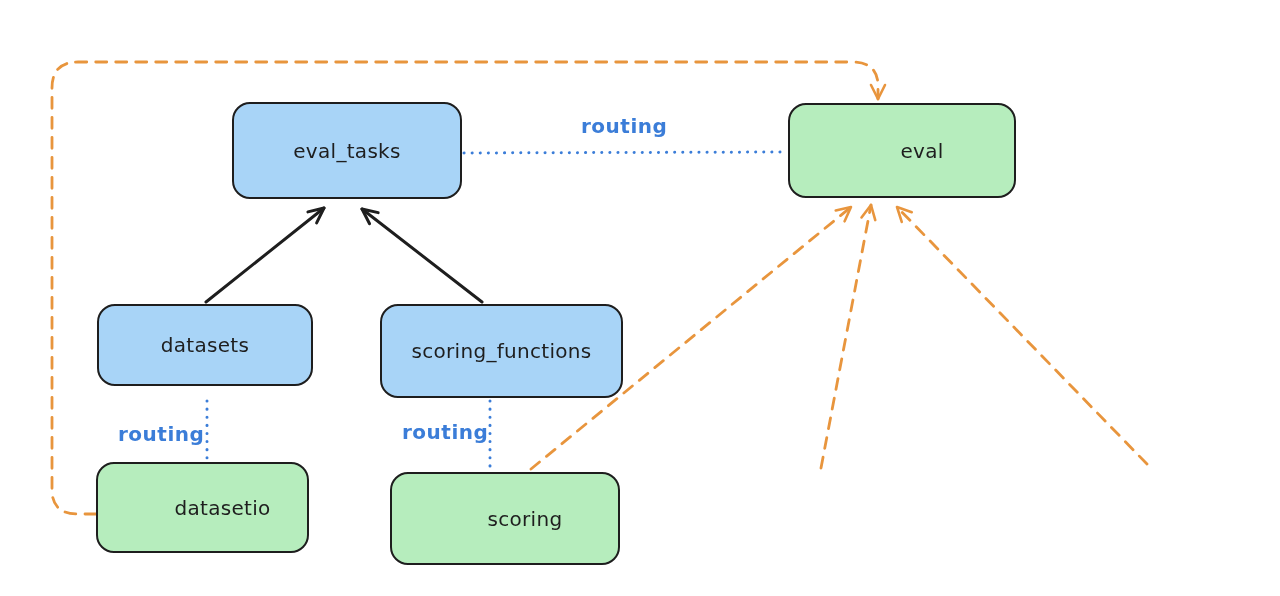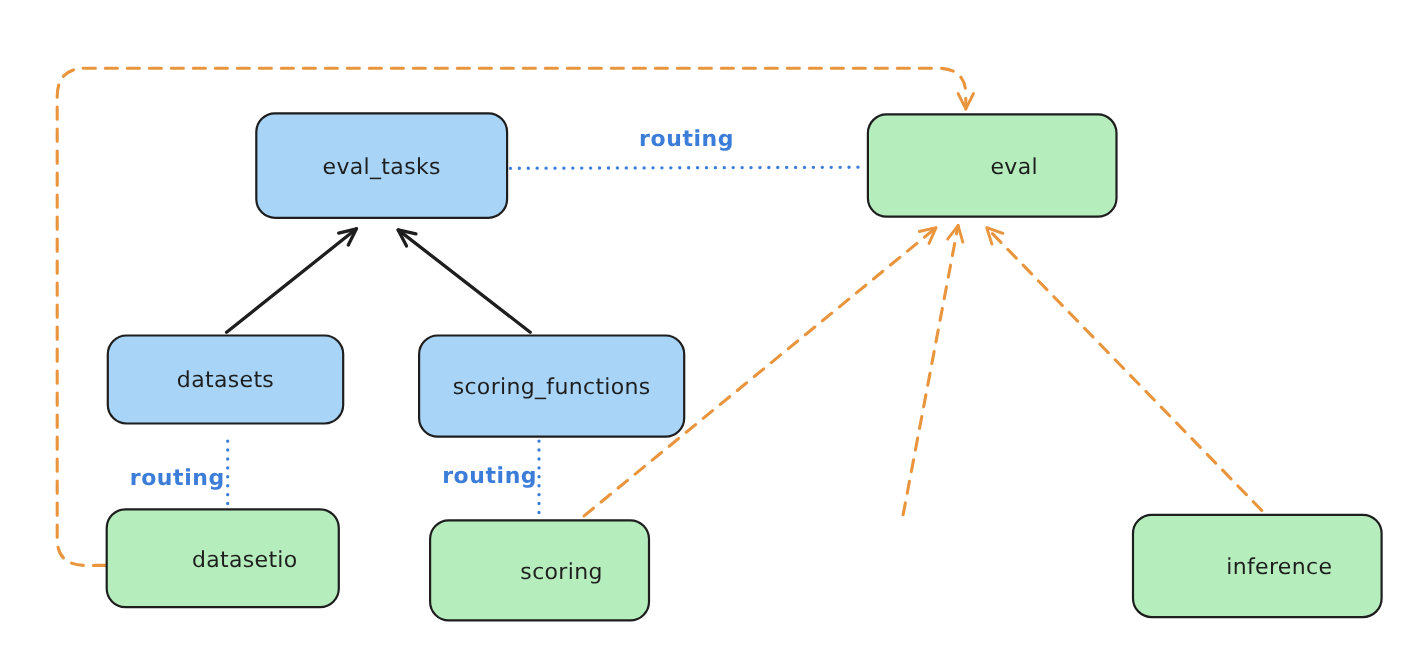--- a/index.html
+++ b/index.html
@@ -31,21 +31,21 @@
     letter-spacing: 0.3px;
   }
   .node.blue  { background: #a8d4f7; }
   .node.green { background: #b6edbd; padding-left: 40px; }
 
   .n-eval-tasks        { left: 232px;  top: 102px; width: 230px; height: 97px; }
   .n-eval              { left: 788px;  top: 103px; width: 228px; height: 95px; }
   .n-datasets          { left: 97px;   top: 304px; width: 216px; height: 82px; }
   .n-scoring-functions { left: 380px;  top: 304px; width: 243px; height: 94px; }
   .n-datasetio         { left: 96px;   top: 462px; width: 213px; height: 91px; }
-  .n-scoring           { left: 390px;  top: 472px; width: 201px; height: 93px; }
+  .n-scoring           { left: 390px;  top: 472px; width: 230px; height: 93px; }
   .n-agents            { left: 711px;  top: 470px; width: 232px; height: 95px; }
   .n-inference         { left: 1029px; top: 467px; width: 228px; height: 95px; }
 
   .edge-label {
     position: absolute;
     z-index: 3;
     color: #3b7dd8;
     font-size: 20px;
     font-weight: 700;
     letter-spacing: 0.5px;
@@ -102,21 +102,18 @@
 
   <div class="node green n-datasetio">
     <span>datasetio</span>
   </div>
 
   <div class="node green n-scoring">
     <span>scoring</span>
   </div>
 
 
-  <div class="node green n-inference">
-    <span>inference</span>
-  </div>
 
   <div class="edge-label l-routing-top">routing</div>
   <div class="edge-label l-routing-datasets">routing</div>
   <div class="edge-label l-routing-scoring">routing</div>
 
 </div>
 
 </body></html>

